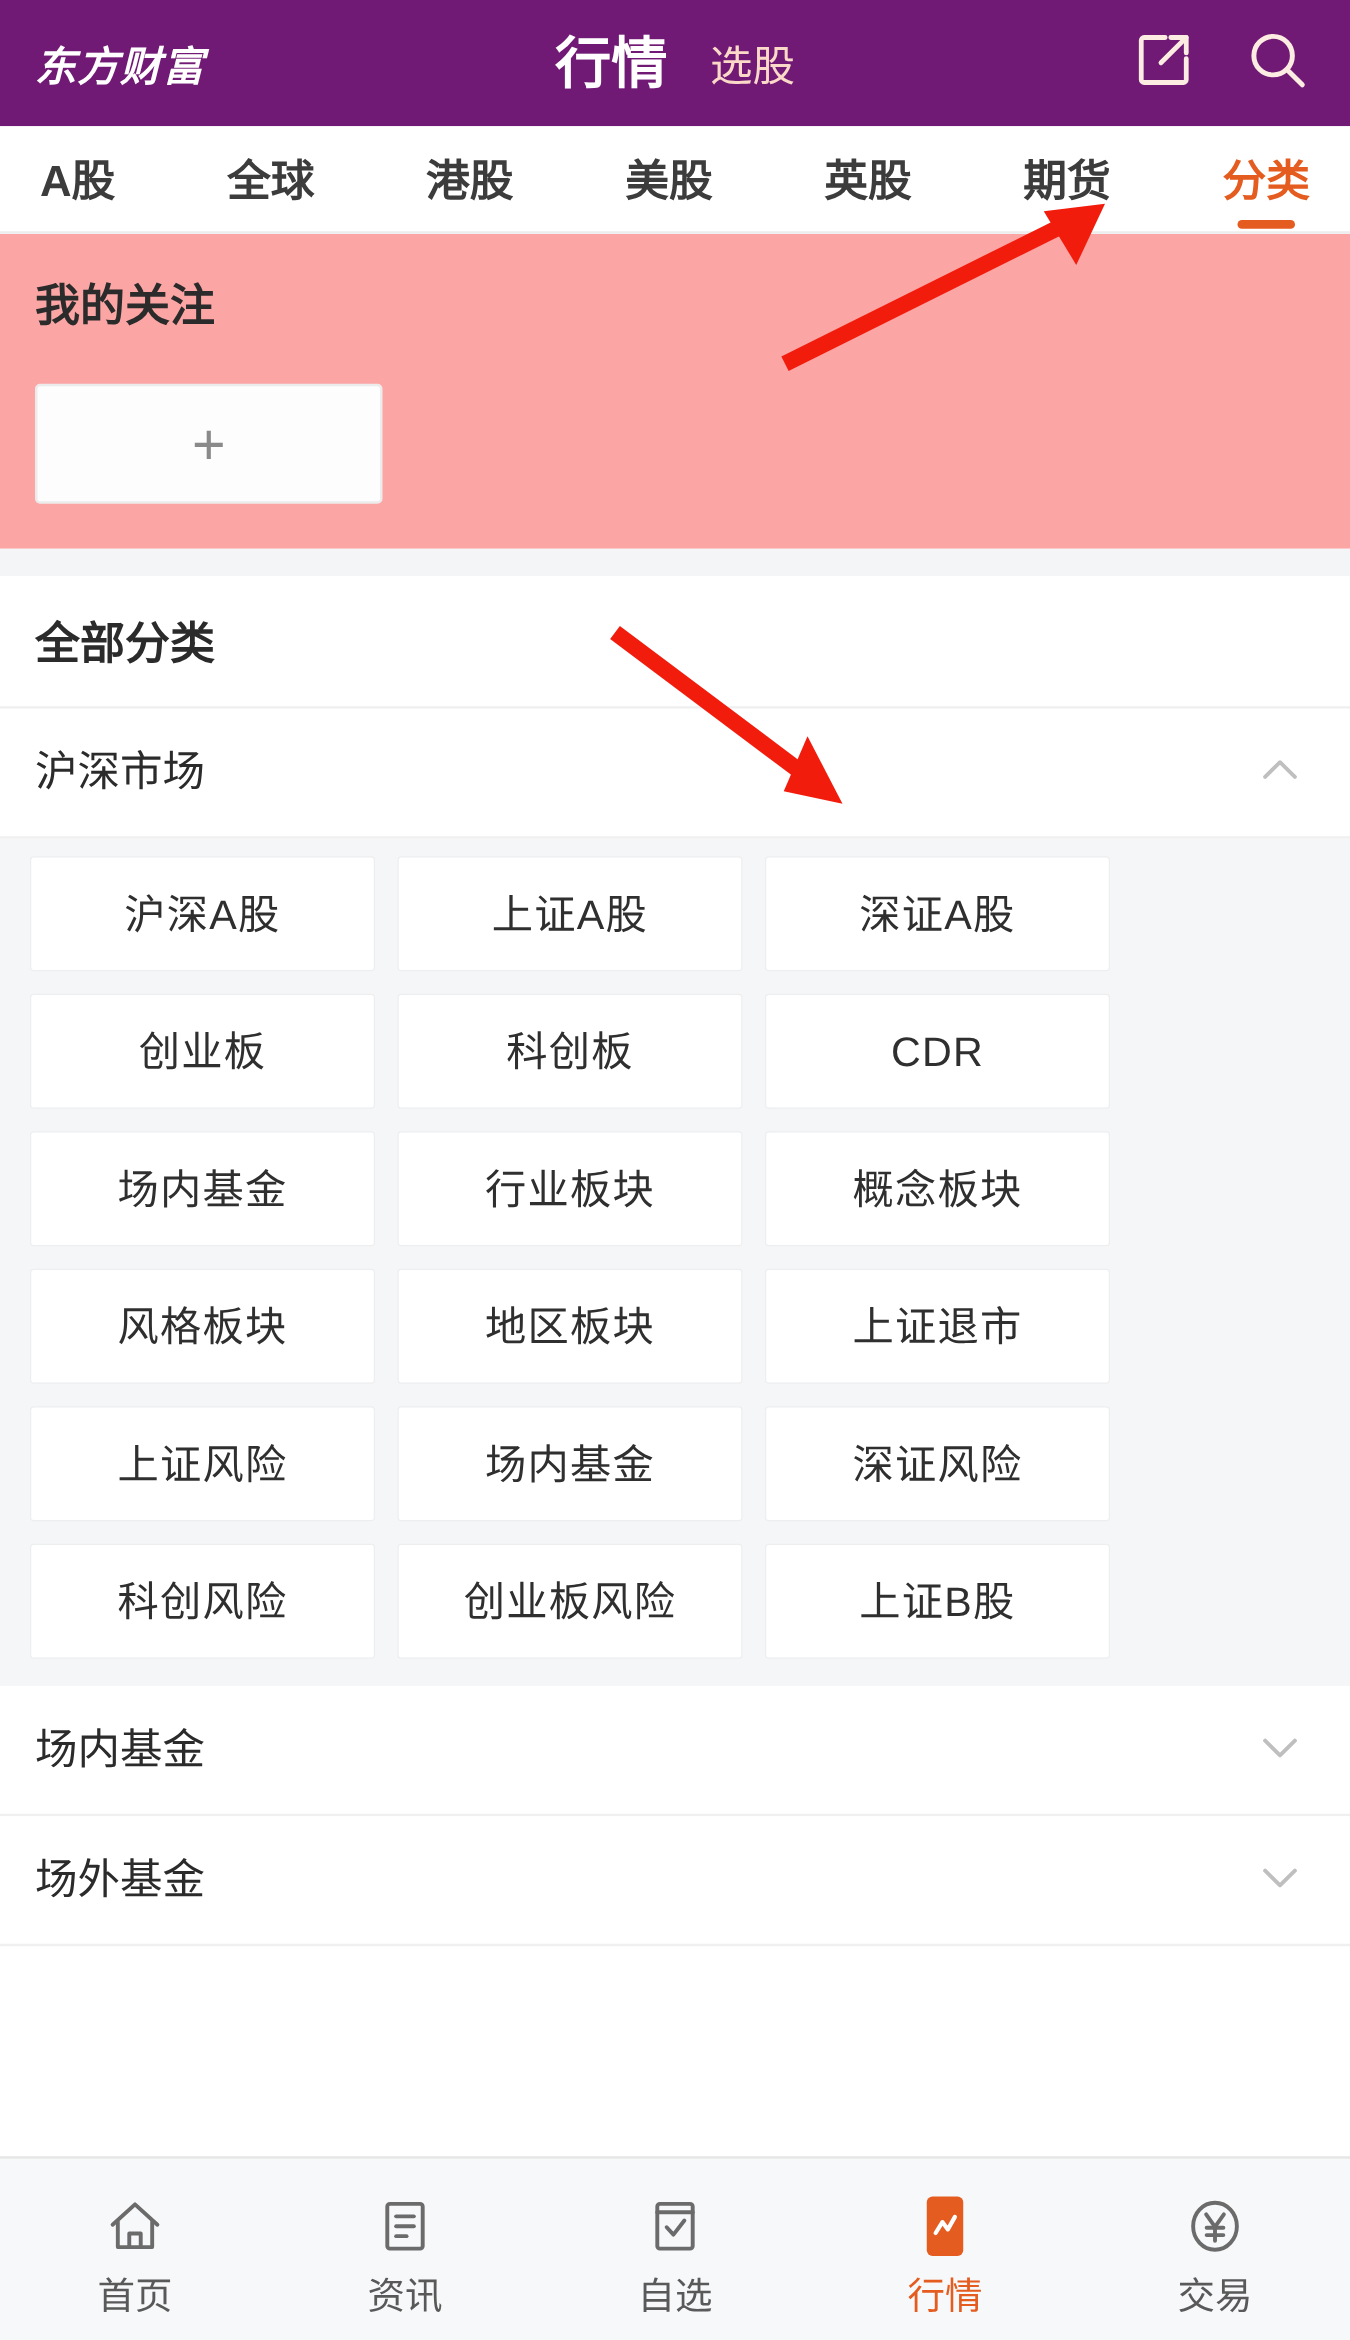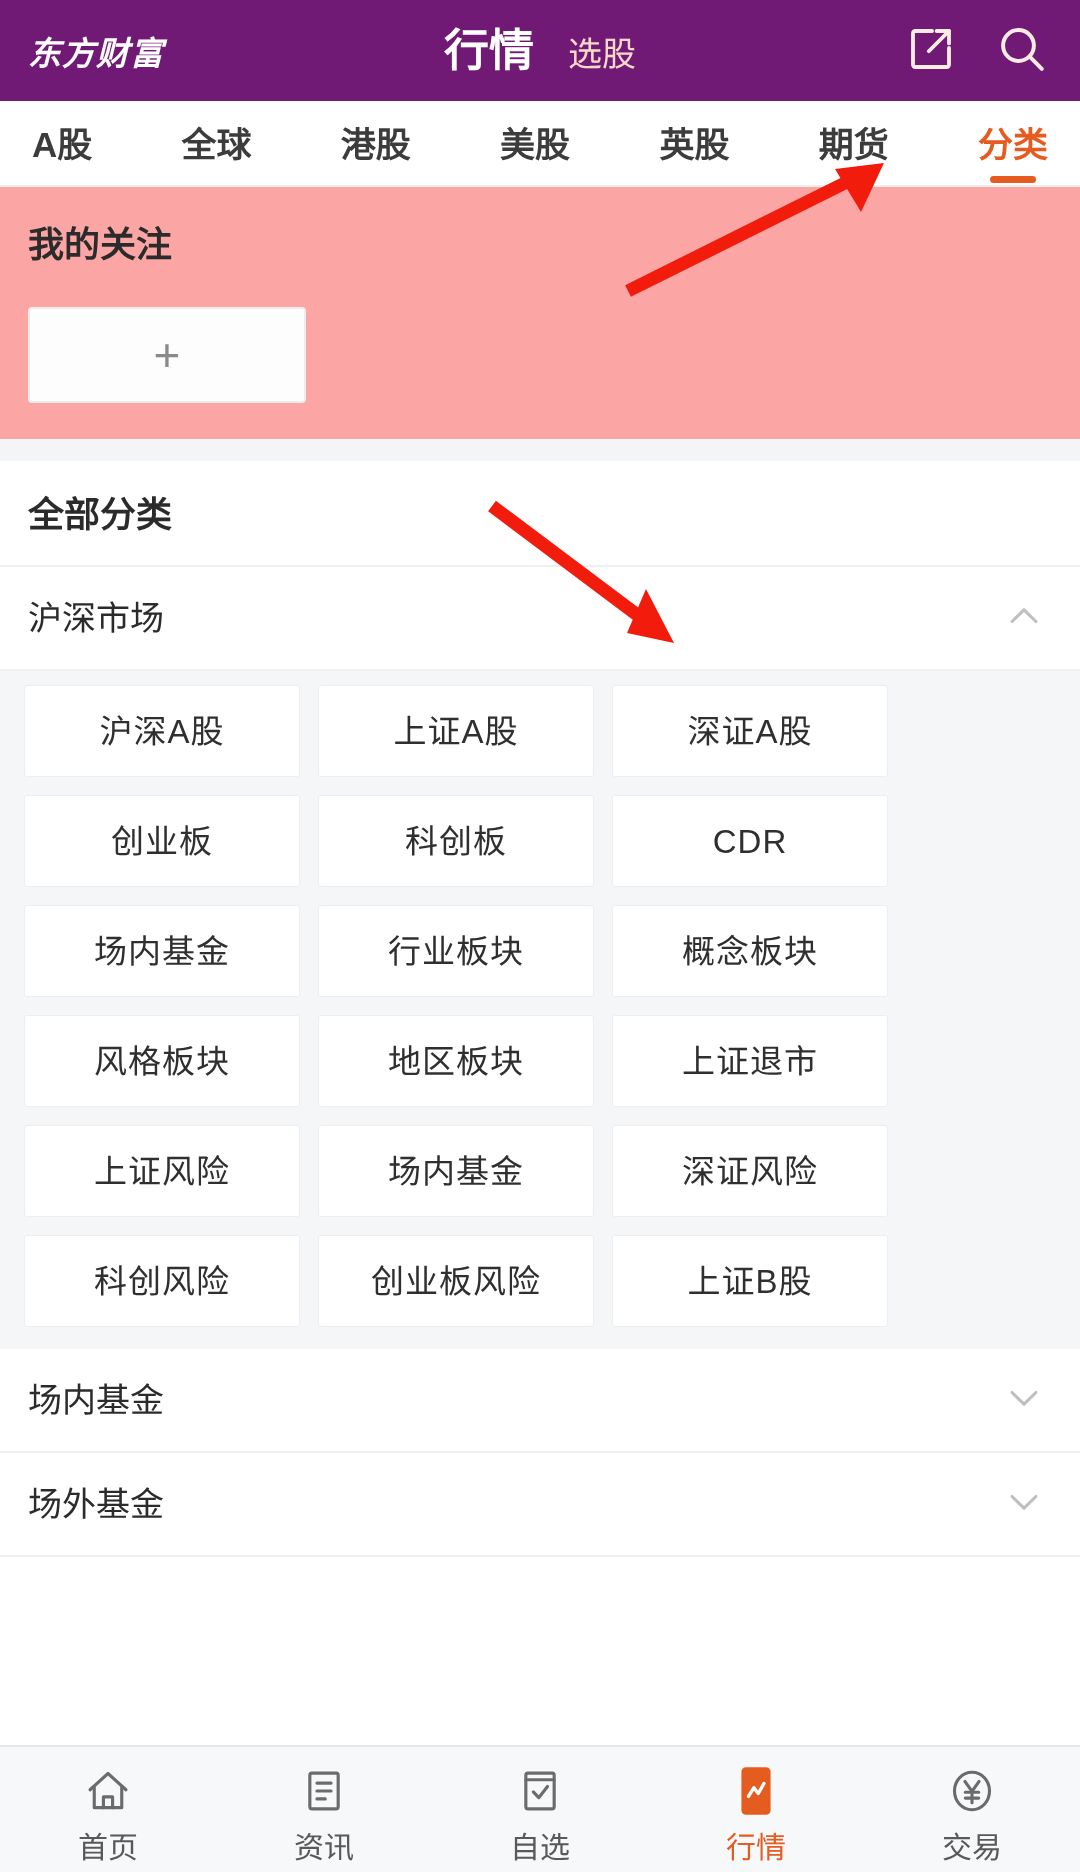--- a/index.html
+++ b/index.html
@@ -185,21 +185,21 @@
     letter-spacing: 1px;
     white-space: nowrap;
   }
 
   
   .bottom-nav {
     position: absolute;
     left: 0;
     bottom: 0;
     width: 1080px;
-    height: 127px;
+    height: 147px;
     background: #f7f8fa;
     border-top: 2px solid #e6e6e6;
     display: flex;
     align-items: center;
     box-sizing: border-box;
     padding-top: 6px;
   }
   .nav-item {
     flex: 1;
     display: flex;

